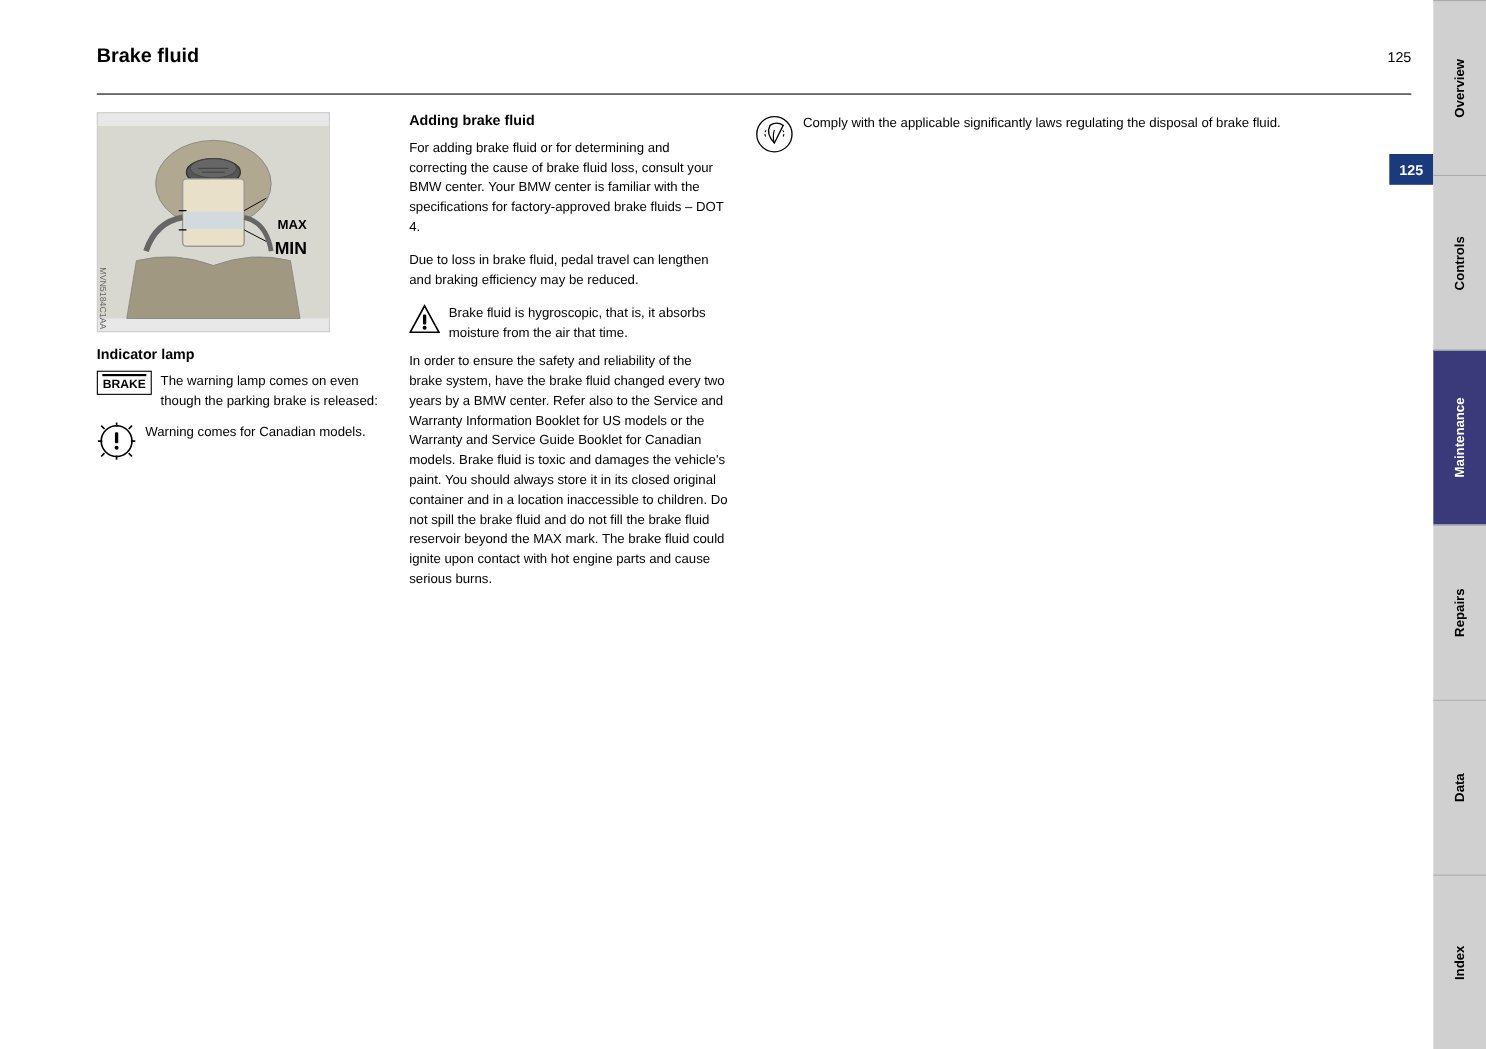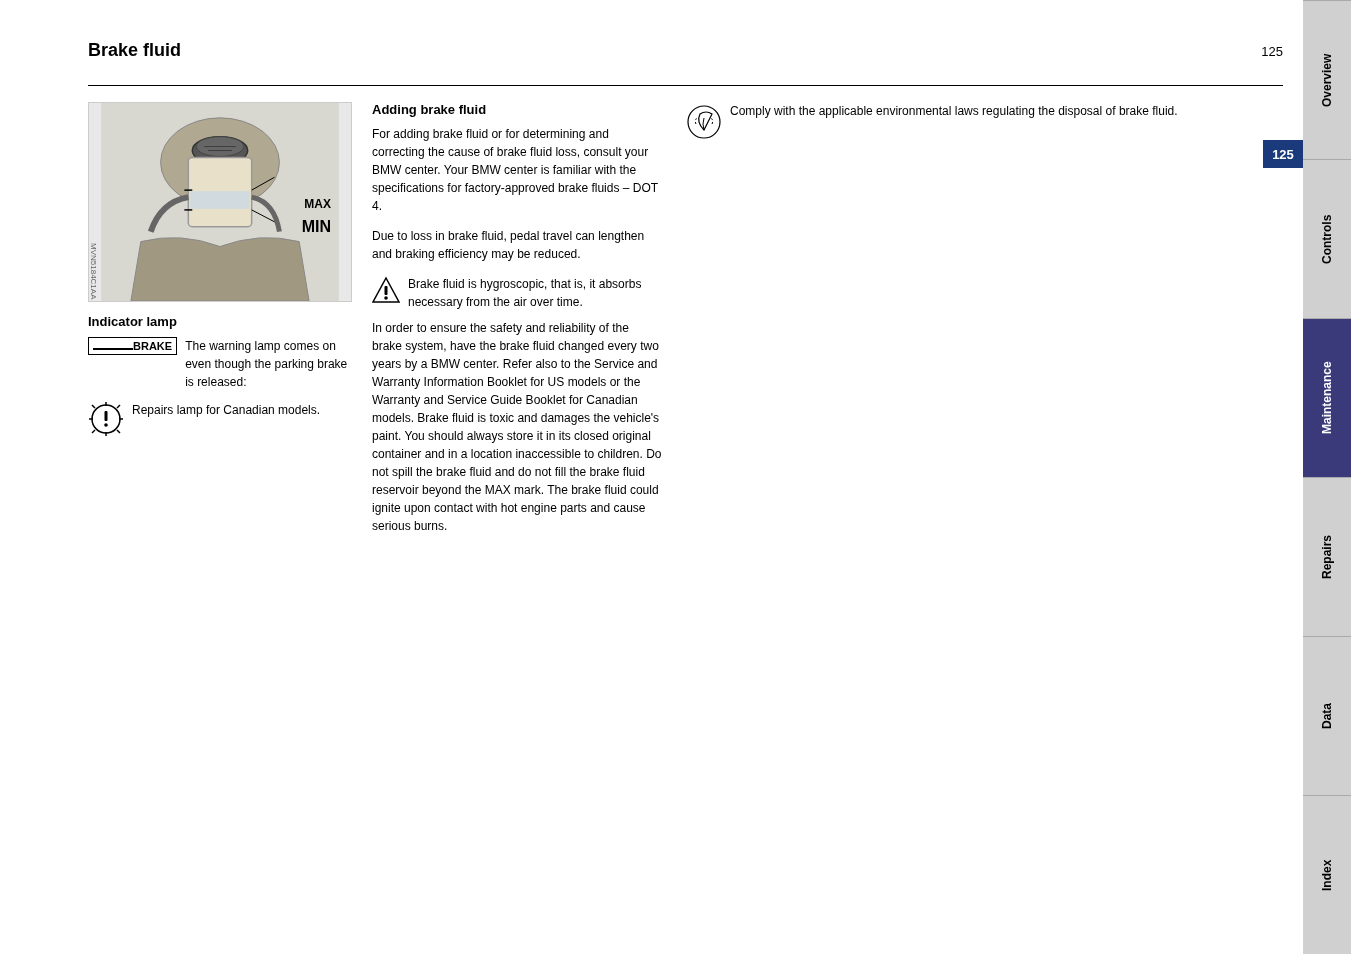--- a/index.html
+++ b/index.html
@@ -99,21 +99,21 @@
     }
     .col-middle {
       width: 290px;
       flex-shrink: 0;
     }
     .col-right {
       flex: 1;
     }
     
     .reservoir-image {
-      width: 264px;
+      width: 212px;
       height: 200px;
       border: 1px solid #ccc;
       background: #e8e8e8;
       position: relative;
       margin-bottom: 12px;
       overflow: hidden;
     }
     
     .reservoir-svg {
       width: 100%;
@@ -126,21 +126,22 @@
       margin-bottom: 8px;
     }
     .brake-lamp-row {
       display: flex;
       align-items: flex-start;
       gap: 8px;
       margin-bottom: 10px;
     }
     .brake-label-box {
       display: flex;
-      align-items: flex-end;
+      flex-direction: column;
+      align-items: center;
       border: 1px solid #000;
       padding: 2px 4px;
       min-width: 48px;
       flex-shrink: 0;
     }
     .brake-line {
       width: 40px;
       height: 2px;
       background: #000;
       margin-bottom: 2px;
@@ -303,61 +304,61 @@
               <line x1="31" y1="18" x2="35" y2="18" stroke="#000" stroke-width="1.5"></line>
               <line x1="4" y1="4" x2="7" y2="7" stroke="#000" stroke-width="1.5"></line>
               <line x1="29" y1="29" x2="32" y2="32" stroke="#000" stroke-width="1.5"></line>
               <line x1="32" y1="4" x2="29" y2="7" stroke="#000" stroke-width="1.5"></line>
               <line x1="4" y1="32" x2="7" y2="29" stroke="#000" stroke-width="1.5"></line>
 
               <rect x="16.5" y="10" width="3" height="10" rx="1" fill="#000"></rect>
               <circle cx="18" cy="24" r="1.8" fill="#000"></circle>
             </svg>
           </div>
-          <span class="canadian-text">Repairs lamp for Canadian models.</span>
+          <span class="canadian-text">Warning comes for Canadian models.</span>
         </div>
 
 
       </div>
 
       <div class="col-middle">
 
         <div class="section-heading">Adding brake fluid</div>
 
         <p class="brake-fluid-body-text">For adding brake fluid or for determining and correcting the cause of brake fluid loss, consult your BMW center. Your BMW center is familiar with the specifications for factory-approved brake fluids – DOT 4.</p>
 
         <p class="brake-fluid-body-text">Due to loss in brake fluid, pedal travel can lengthen and braking efficiency may be reduced.</p>
 
         <div class="caution-box" style="margin-bottom:8px;">
           <svg class="caution-icon" viewBox="0 0 28 28" xmlns="http://www.w3.org/2000/svg">
             <polygon points="14,2 27,26 1,26" fill="none" stroke="#000" stroke-width="1.5"></polygon>
             <rect x="12.5" y="10" width="3" height="9" rx="1" fill="#000"></rect>
             <circle cx="14" cy="22" r="1.8" fill="#000"></circle>
           </svg>
-          <span class="caution-text">Brake fluid is hygroscopic, that is, it absorbs necessary from the air over time.</span>
+          <span class="caution-text">Brake fluid is hygroscopic, that is, it absorbs moisture from the air that time.</span>
         </div>
 
         <p class="brake-fluid-body-text">In order to ensure the safety and reliability of the brake system, have the brake fluid changed every two years by a BMW center. Refer also to the Service and Warranty Information Booklet for US models or the Warranty and Service Guide Booklet for Canadian models. Brake fluid is toxic and damages the vehicle's paint. You should always store it in its closed original container and in a location inaccessible to children. Do not spill the brake fluid and do not fill the brake fluid reservoir beyond the MAX mark. The brake fluid could ignite upon contact with hot engine parts and cause serious burns.</p>
 
       </div>
 
       <div class="col-right">
 
         <div class="env-row">
           <svg class="env-icon" viewBox="0 0 36 36" xmlns="http://www.w3.org/2000/svg">
 
             <circle cx="18" cy="18" r="16" fill="none" stroke="#000" stroke-width="1.2"></circle>
 
             <path d="M18 26 Q10 18 14 10 Q20 6 26 10 Q22 18 18 26Z" fill="none" stroke="#000" stroke-width="1.2"></path>
             <path d="M18 26 Q16 20 18 14" stroke="#000" stroke-width="1" fill="none"></path>
 
             <path d="M10 20 Q8 16 12 13" stroke="#000" stroke-width="1" fill="none" stroke-dasharray="2,2"></path>
             <path d="M26 20 Q28 16 24 13" stroke="#000" stroke-width="1" fill="none" stroke-dasharray="2,2"></path>
           </svg>
-          <span class="env-text">Comply with the applicable environmental laws regulating the disposal of brake fluid.</span>
+          <span class="env-text">Comply with the applicable significantly laws regulating the disposal of brake fluid.</span>
         </div>
 
       </div>
 
     </div>
   </div>
 
   <div class="page-number-bar">
     <span>125</span>
   </div>

